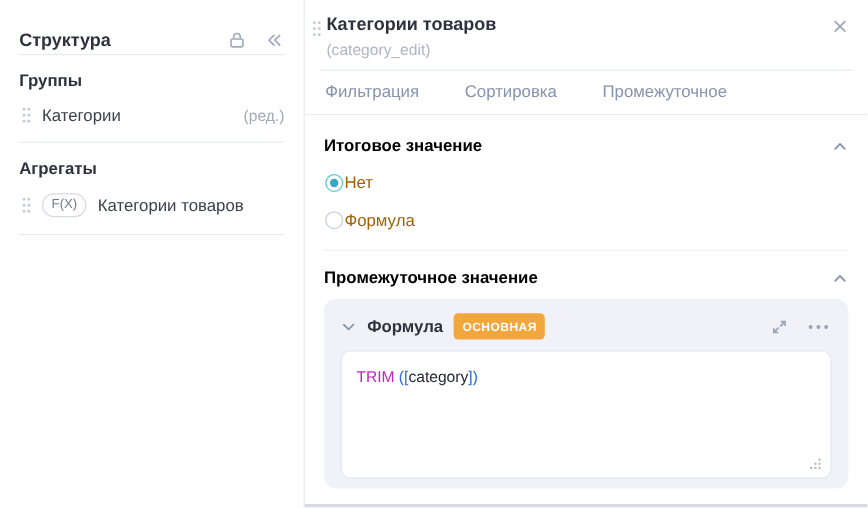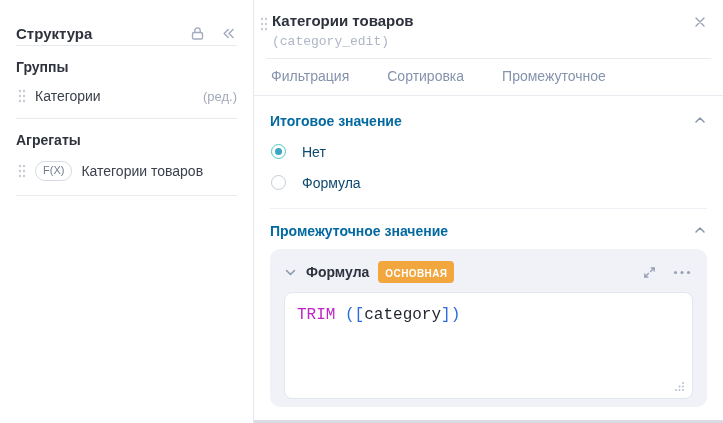--- a/index.html
+++ b/index.html
@@ -24,50 +24,50 @@
   .sb-item .drag { margin-right:9px; flex:none; }
   .sb-item-suffix { margin-left:auto; color:#a2aaba; font-size:13px; cursor:pointer; }
   .fx-badge { display:inline-block; border:1px solid #d6dae3; border-radius:10px; background:#fff;
               font-size:11px; color:#717b90; padding:2px 7px 3px 7px; margin-right:9px; line-height:13px; }
 
   
   .panel { position:absolute; left:254px; top:0; width:469px; height:423px; background:#fff; }
   .p-header { display:flex; align-items:flex-start; padding:12px 16px 0 4px; }
   .p-header .drag { margin:5px 4px 0 2px; flex:none; }
   .p-title { font-size:15px; font-weight:700; color:#2e323d; line-height:18px; }
-  .p-subtitle { font-size:13px; color:#aeb5c4; margin-top:4px;font-family:Liberation Mono, monospace; }
+  .p-subtitle { font-size:13px; color:#aeb5c4; margin-top:4px; }
   .p-close { margin-left:auto; margin-top:3px; cursor:pointer; }
   .p-hr { height:1px; background:#e8ebf0; margin:9px 12px 0 12px; }
 
   .tabs { display:flex; gap:36px; padding:0 16px; border-bottom:1px solid #e8ebf0; }
   .tab { font-size:14px; font-weight:500; color:#8593ac; padding:9px 1px 10px 1px;
          border-bottom:2px solid transparent; margin-bottom:-1px; cursor:pointer; }
   .tab.active { color:#2e323d; font-weight:600; border-bottom-color:#30343f; }
 
-  .section-header { display:flex; align-items:flex-start; justify-content:space-between;
-                    margin:17px 16px 0 16px; font-size:14px; font-weight:700; color:#0369a1; }
-
-  .radio-row { display:flex; align-items:flex-start; gap:16px; margin:15px 16px 0 17px;
-               font-size:14px; color:#0c4a6e; cursor:pointer; }
+  .section-header { display:flex; align-items:flex-end; justify-content:space-between;
+                    margin:17px 16px 0 16px; font-size:14px; font-weight:700; color:#000000; }
+
+  .radio-row { display:flex; align-items:flex-end; gap:1px; margin:15px 16px 0 17px;
+               font-size:14px; color:#a16207; cursor:pointer; }
   .radio { width:15px; height:15px; border-radius:50%; border:1.5px solid #c7cdda; background:#fff;
            position:relative; flex:none; }
   .radio.checked { border-color:#52c7c7; }
   .radio.checked::after { content:""; position:absolute; left:3px; top:3px; width:7px; height:7px;
                           border-radius:50%; background:#3aa6c1; }
 
   .card { margin:10px 16px 0 16px; background:#f0f2f7; border-radius:10px; height:158px; }
   .card-header { display:flex; align-items:center; padding:12px 16px 9px 14px; gap:9px; }
   .card-title { font-size:14px; font-weight:600; color:#2e323d; }
   .badge { background:#f2a63e; color:#fff; font-size:10px; font-weight:700; letter-spacing:.4px;
            border-radius:4px; padding:7px 7px 4px 7px; line-height:11px; }
   .card-actions { margin-left:auto; display:flex; align-items:center; gap:16px; }
 
   .editor { position:relative; margin:0 14px; height:107px; background:#fff;
             border:1px solid #e2e6ee; border-radius:8px; cursor:text; }
-  .code { font-family:Liberation Mono, monospace; font-size:16px; padding:13px 12px; white-space:pre; }
+  .code { font-family:Liberation Sans, sans-serif; font-size:13px; padding:13px 12px; white-space:pre; }
   .resize-grip { position:absolute; right:7px; bottom:7px; }
 
   .bottom-edge { position:absolute; left:254px; right:0; bottom:0; height:3px; background:#d8dbe2; }
 
   svg { display:block; }
 </style>
 </head>
 <body>
 
 <div class="app">

